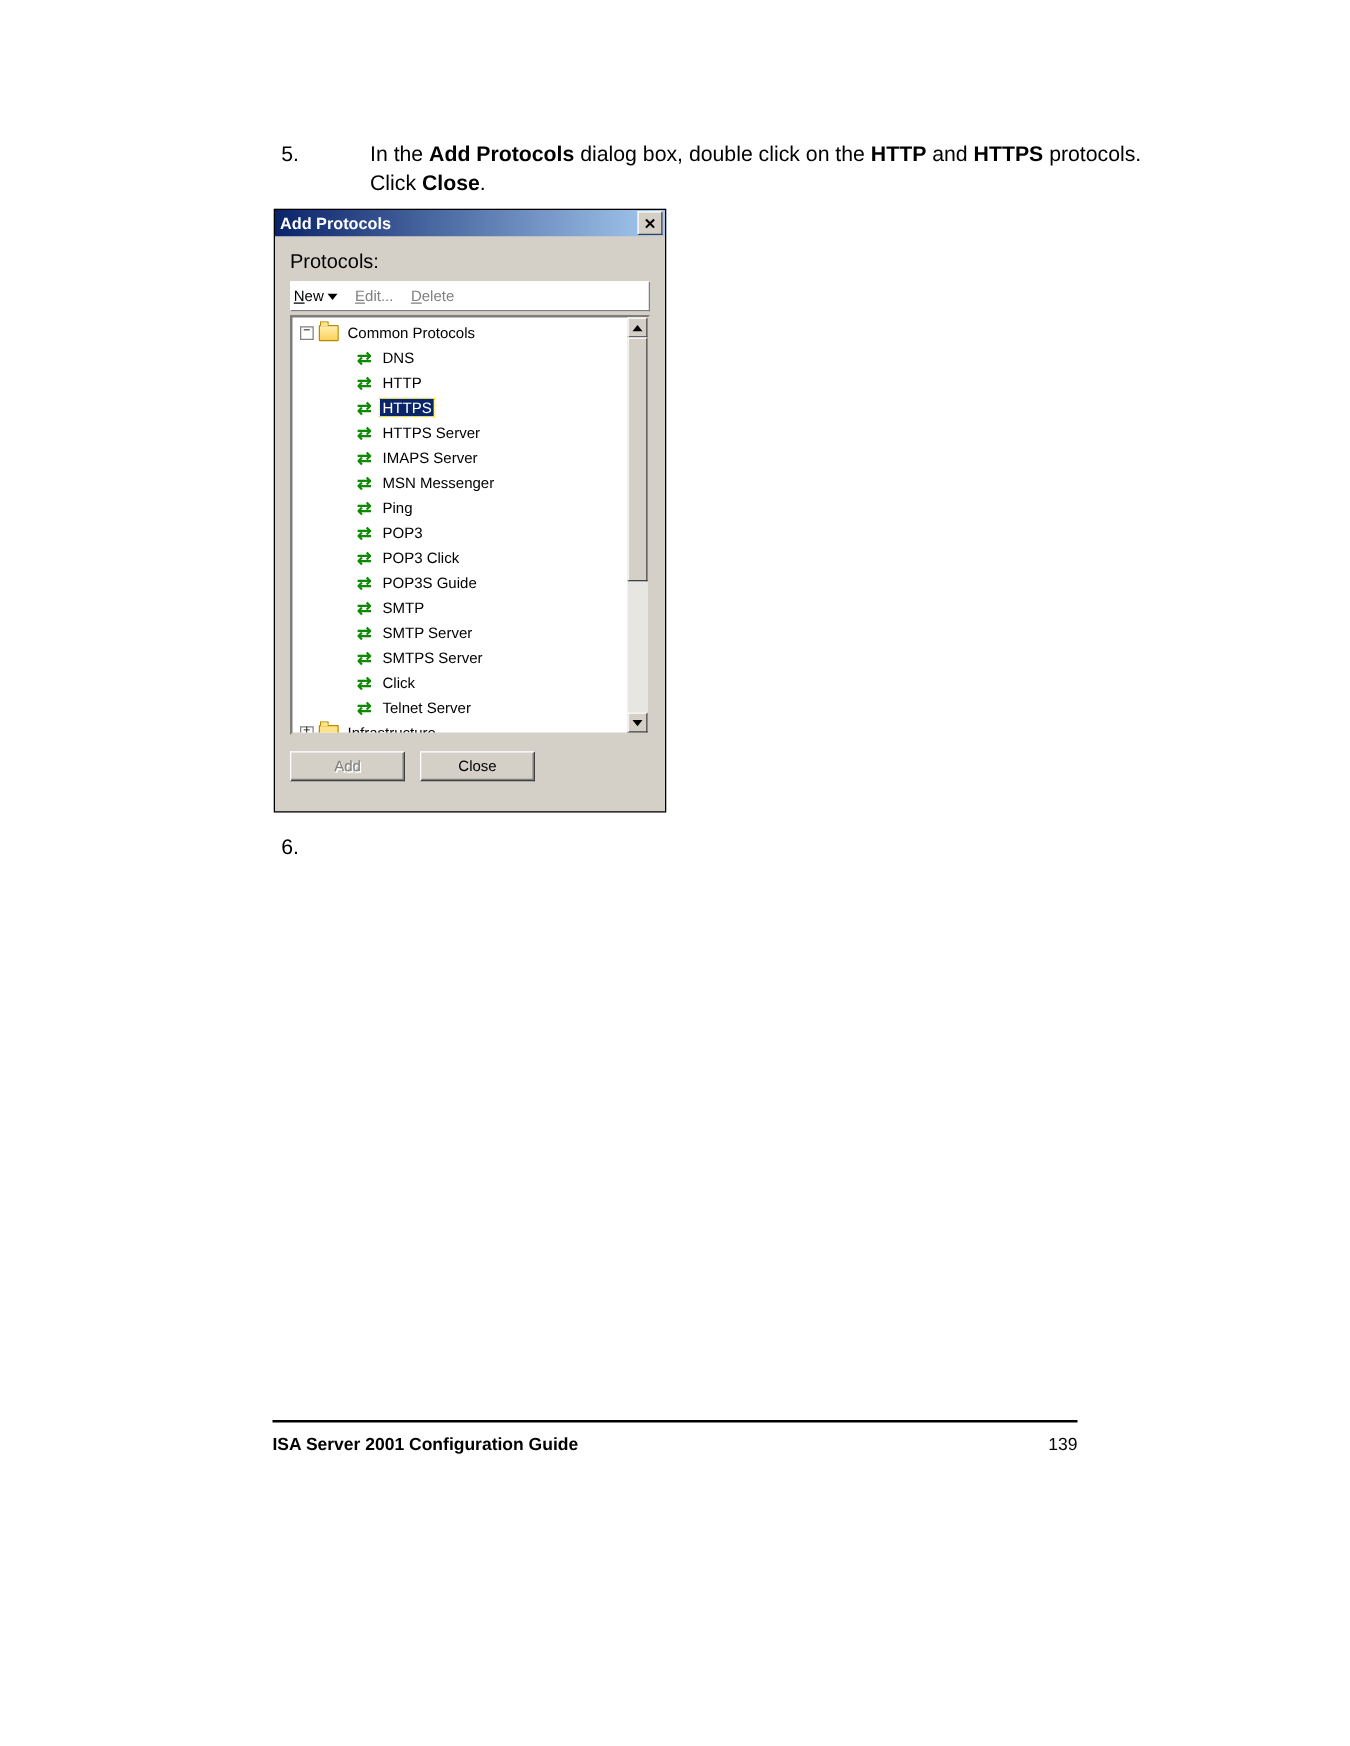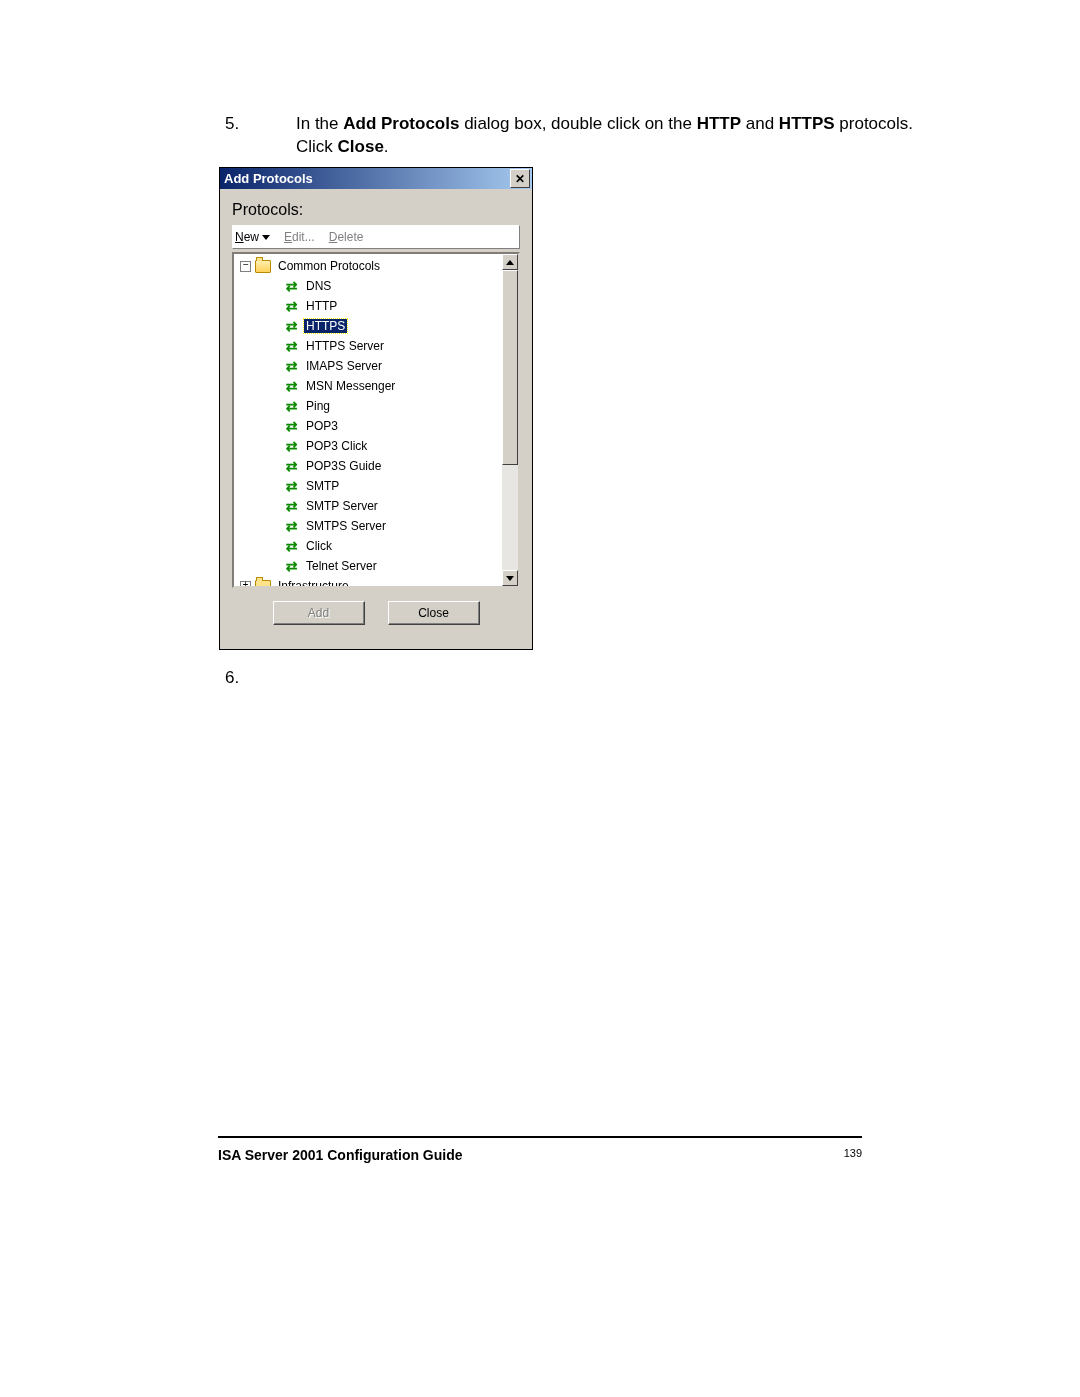--- a/index.html
+++ b/index.html
@@ -32,21 +32,21 @@
     height: 0;
   }
   .footer-left {
     position: absolute;
     left: 218px; top: 1147px;
     font-size: 14px; font-weight: bold;
   }
   .footer-right {
     position: absolute;
     right: 218px; top: 1147px;
-    font-size: 11px;
+    font-size: 14px;
   }
 
   
   .dlg {
     position: absolute;
     left: 219px; top: 167px;
     width: 312px;
     height: 481px;
     background: #d4d0c8;
     border: 1px solid #000;
@@ -207,22 +207,21 @@
   .tree-row.selected span.lbl {
     background: #0a246a;
     color: #fff;
     outline: 1px dotted #ffed00;
     padding: 0 2px;
   }
   .tree-row span.lbl { padding: 0 2px; }
 
   .btn-row {
     display:flex;
-    justify-content:center;
-    gap: 23px;
+    gap: 12px;
     padding: 13px 0 0 0;
   }
   .win-btn {
     width: 92px; height: 24px;
     background: #d4d0c8;
     border: 1px solid #fff;
     border-right-color: #404040;
     border-bottom-color: #404040;
     box-shadow: inset -1px -1px 0 #808080, inset 1px 1px 0 #d4d0c8;
     font-size: 12px;

